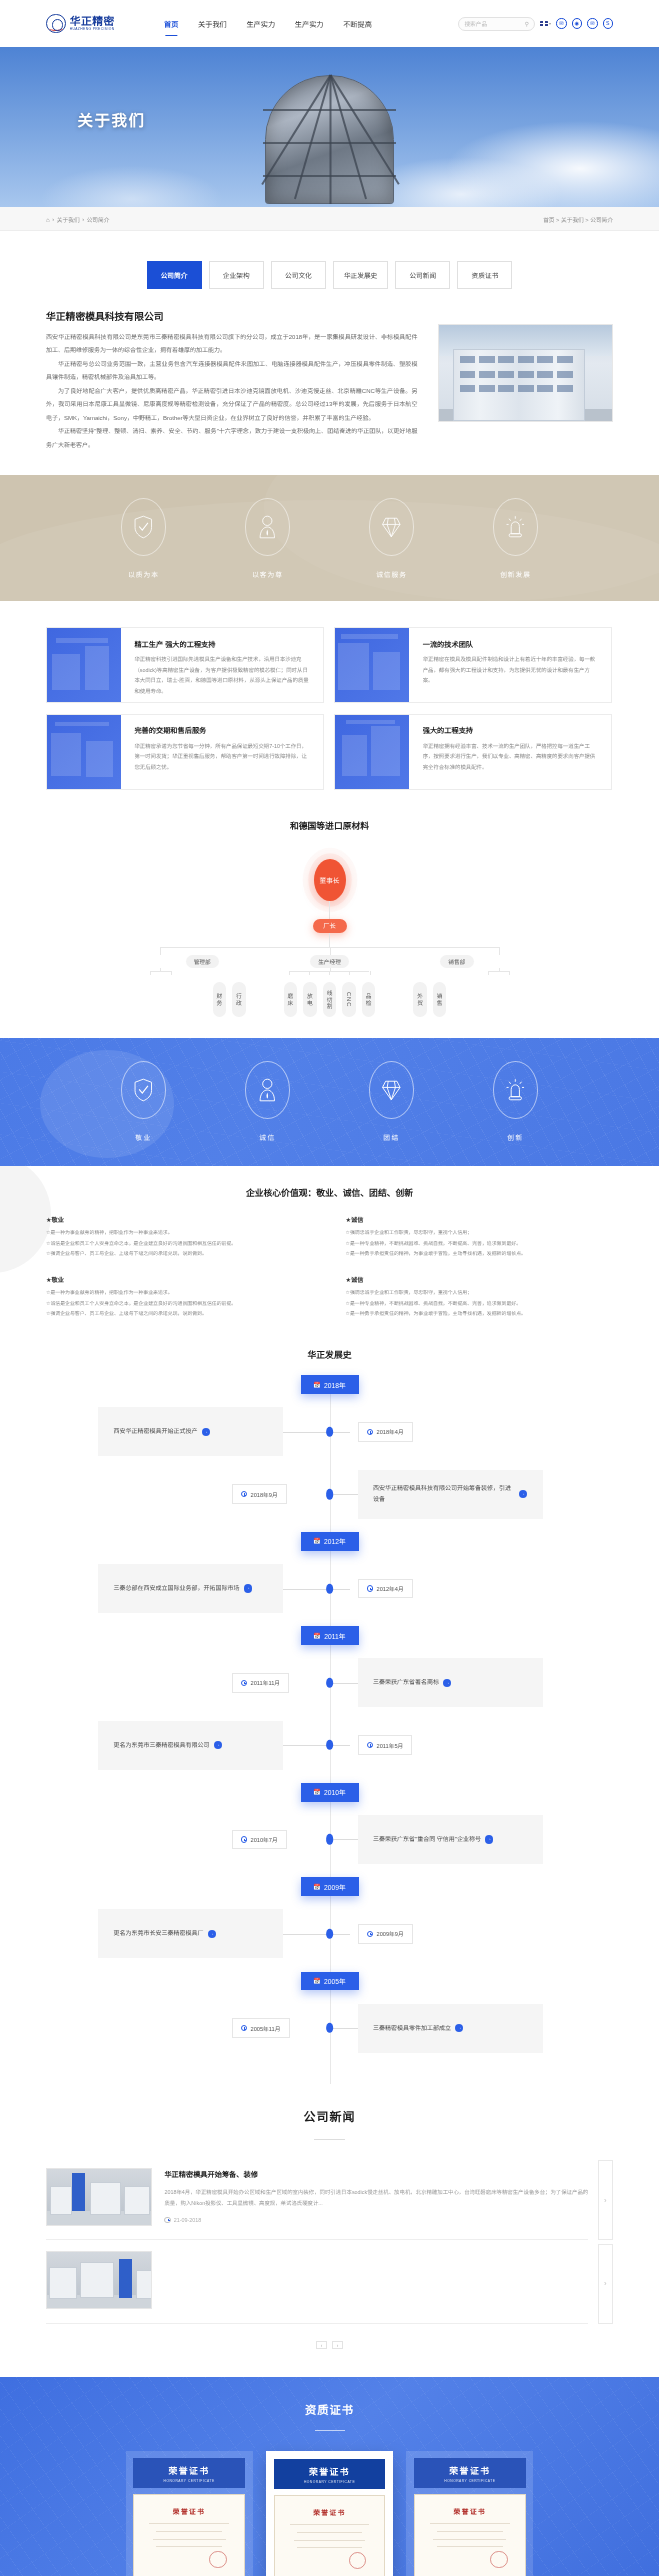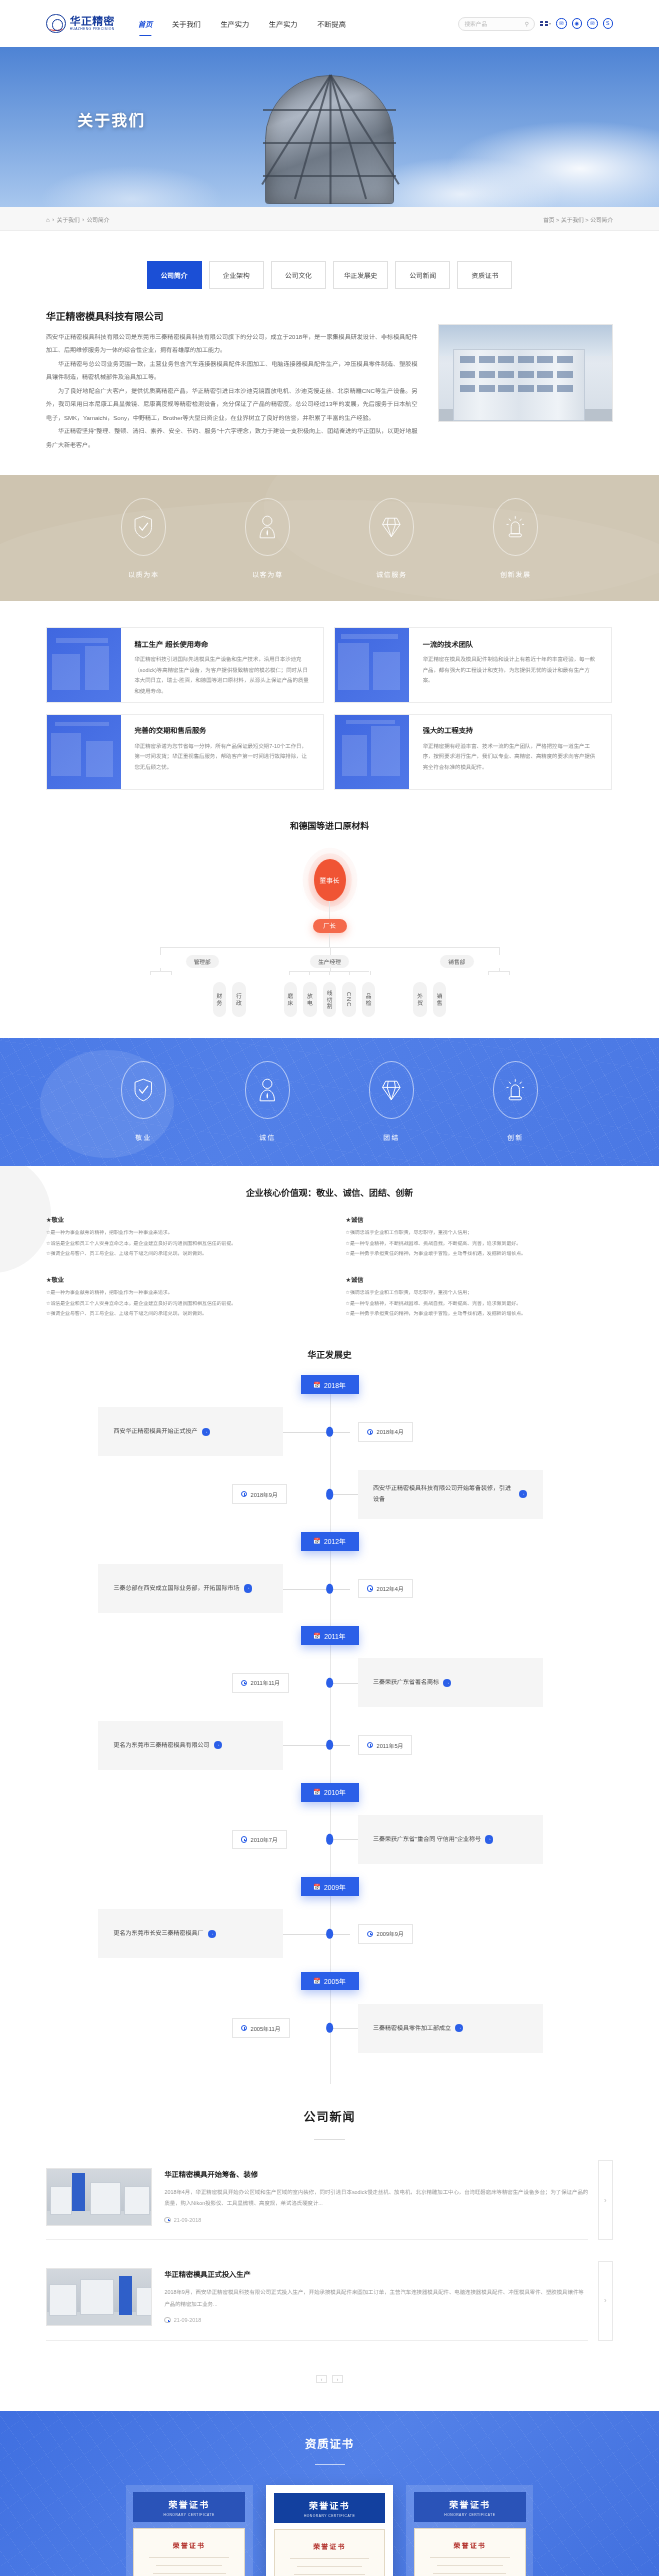--- a/index.html
+++ b/index.html
@@ -7,21 +7,21 @@
   html,body { width:659px; }
   body {
     font-family:"Liberation Sans","DejaVu Sans",sans-serif;
     background:#fff; color:#333; width:659px;
     -webkit-font-smoothing:antialiased;
   }
   .wrap { width:567px; margin:0 auto; }
 
   
   .topbar { height:47px; background:#fff; display:flex; align-items:center; }
-  .topbar-inner { width:567px; margin:0 auto; display:flex; align-items:center; }
+  .topbar-inner { width:567px; margin:0 auto; display:flex; align-items:center;gap:26px; }
   .logo { display:flex; align-items:center; gap:4.1px; }
   .logo-mark {
     width:19.6px;height:19.6px;border-radius:50%;border:1.3px solid #1a3f9e;
     position:relative; flex:none;
   }
   .logo-mark:after{
     content:"";position:absolute;left:4.6px;top:4.1px;width:9.8px;height:9.8px;
     border:1.3px solid #1a3f9e;border-radius:50%;
   }
   .logo-mark:before{
@@ -30,21 +30,21 @@
   }
   .logo-txt { line-height:1; }
   .logo-cn { font-size:10.8px; font-weight:bold; color:#1a3f9e; letter-spacing:0.5px; }
   .logo-en { font-size:3.3px; color:#1a3f9e; letter-spacing:0.4px; margin-top:1.5px; }
 
   .mainnav { display:flex; margin-left:13.4px; }
   .mainnav a {
     font-size:7.2px; color:#333; text-decoration:none; padding:3.1px 9.8px;
     position:relative; white-space:nowrap;
   }
-  .mainnav a.active { color:#1c4fd8; font-weight:bold;font-style:italic; }
+  .mainnav a.active { color:#1c4fd8; font-weight:bold; }
   .mainnav a.active:after{
     content:"";position:absolute;left:50%;transform:translateX(-50%);
     bottom:-4.6px;width:11.3px;height:1.5px;background:#1c4fd8;
   }
 
   .header-right { margin-left:auto; display:flex; align-items:center; gap:5.2px; }
   .searchbox {
     width:77px;height:14px;border:0.5px solid #e2e2e2;border-radius:7.2px;
     display:flex;align-items:center;padding:0 5.2px; background:#fcfcfc;
   }
@@ -260,21 +260,21 @@
   .ev.left .datebox{position:absolute;left:calc(50% + 28px);}
   .ev.left .spur{left:237px;width:67px;}
   .ev.right .txtbox{width:185px;position:absolute;left:calc(50% + 28px);}
   .ev.right .datebox{position:absolute;left:calc(50% - 98px);}
   .ev.right .spur2{position:absolute;top:50%;left:50%;width:28px;height:0.5px;background:#dcdcdc;}
 
   
   .newswrap{padding:23px 0 5.2px;}
   .news-h{text-align:center;font-size:12px;font-weight:bold;color:#1f1f1f;letter-spacing:1px;}
   .news-rule{width:31px;height:1px;background:#ddd;margin:14.4px auto 20.6px;}
-  .newsrow{display:flex;align-items:stretch;gap:0;margin-bottom:21px;}
+  .newsrow{display:flex;align-items:stretch;gap:0;margin-bottom:4px;}
   .news-item{display:flex;gap:12.4px;flex:1;padding:7.2px 0 13.4px;border-bottom:0.5px solid #eee;}
   .news-thumb{
     width:106px;height:58px;flex:none;position:relative;overflow:hidden;
     background:linear-gradient(180deg,#d3d8de,#b9c1ca);
     border:0.5px solid #e6e6e6;
   }
   .news-thumb .mach{position:absolute;background:#eef1f4;border:0.5px solid #c7ced6;}
   .news-thumb .banner{position:absolute;left:25px;top:4.1px;width:13.4px;height:38px;background:#2f5fc9;}
   .news-thumb .floor{position:absolute;left:0;right:0;bottom:0;height:13.4px;background:#cfd5db;}
   .news-body{flex:1;padding-top:1px;}
@@ -475,21 +475,21 @@
 
 <div class="wrap">
   <div class="cards">
     <div class="card">
       <div class="ph">
         <div class="m1" style="left:5.2px;top:26px;width:28px;height:36px"></div>
         <div class="m1" style="left:38px;top:17.5px;width:24px;height:44px"></div>
         <div class="m1" style="left:9.3px;top:9.3px;width:52px;height:5.2px"></div>
       </div>
       <div class="tx">
-        <h4>精工生产 超长使用寿命</h4>
+        <h4>精工生产 强大的工程支持</h4>
         <p>华正精密科技引进国际先进模具生产设备和生产技术，沿用日本沙迪克（sodick)等高精密生产设备，为客户提供极致精密的模芯模仁；同时从日本大同日立，瑞士-胜百，和德国等进口原材料，从源头上保证产品的质量和使用寿命。</p>
       </div>
     </div>
     <div class="card">
       <div class="ph">
         <div class="m1" style="left:3.1px;top:14.4px;width:31px;height:47px"></div>
         <div class="m1" style="left:38px;top:24px;width:27px;height:38px"></div>
         <div class="m1" style="left:6.2px;top:6.2px;width:57px;height:4.6px"></div>
       </div>
       <div class="tx">
@@ -814,28 +814,20 @@
 
     <div class="newsrow">
       <div class="news-item">
         <div class="news-thumb">
           <div class="floor"></div>
           <div class="mach" style="left:2.1px;top:14.4px;width:28px;height:32px"></div>
           <div class="mach" style="left:33px;top:10.3px;width:34px;height:36px"></div>
           <div class="banner" style="left:72px;top:7.2px;height:39px"></div>
           <div class="mach" style="left:89px;top:17.5px;width:15.5px;height:29px"></div>
         </div>
-        <div class="news-body">
-          <div class="news-title">华正精密模具正式投入生产</div>
-          <div class="news-desc">2018年9月，西安华正精密模具科技有限公司正式投入生产，开始承接模具配件来图加工订单，主营汽车连接器模具配件、电脑连接器模具配件、冲压模具零件、塑胶模具镶件等产品的精密加工业务...</div>
-          <div class="news-date">
-            <span class="clk" style="border-color:#c2c2c2"></span>
-            <span>21-09-2018</span>
-          </div>
-        </div>
       </div>
       <div class="news-next">›</div>
     </div>
 
     <div class="pager">
       <div class="pg">‹</div>
       <div class="pg">›</div>
     </div>
   </div>
 </div>

